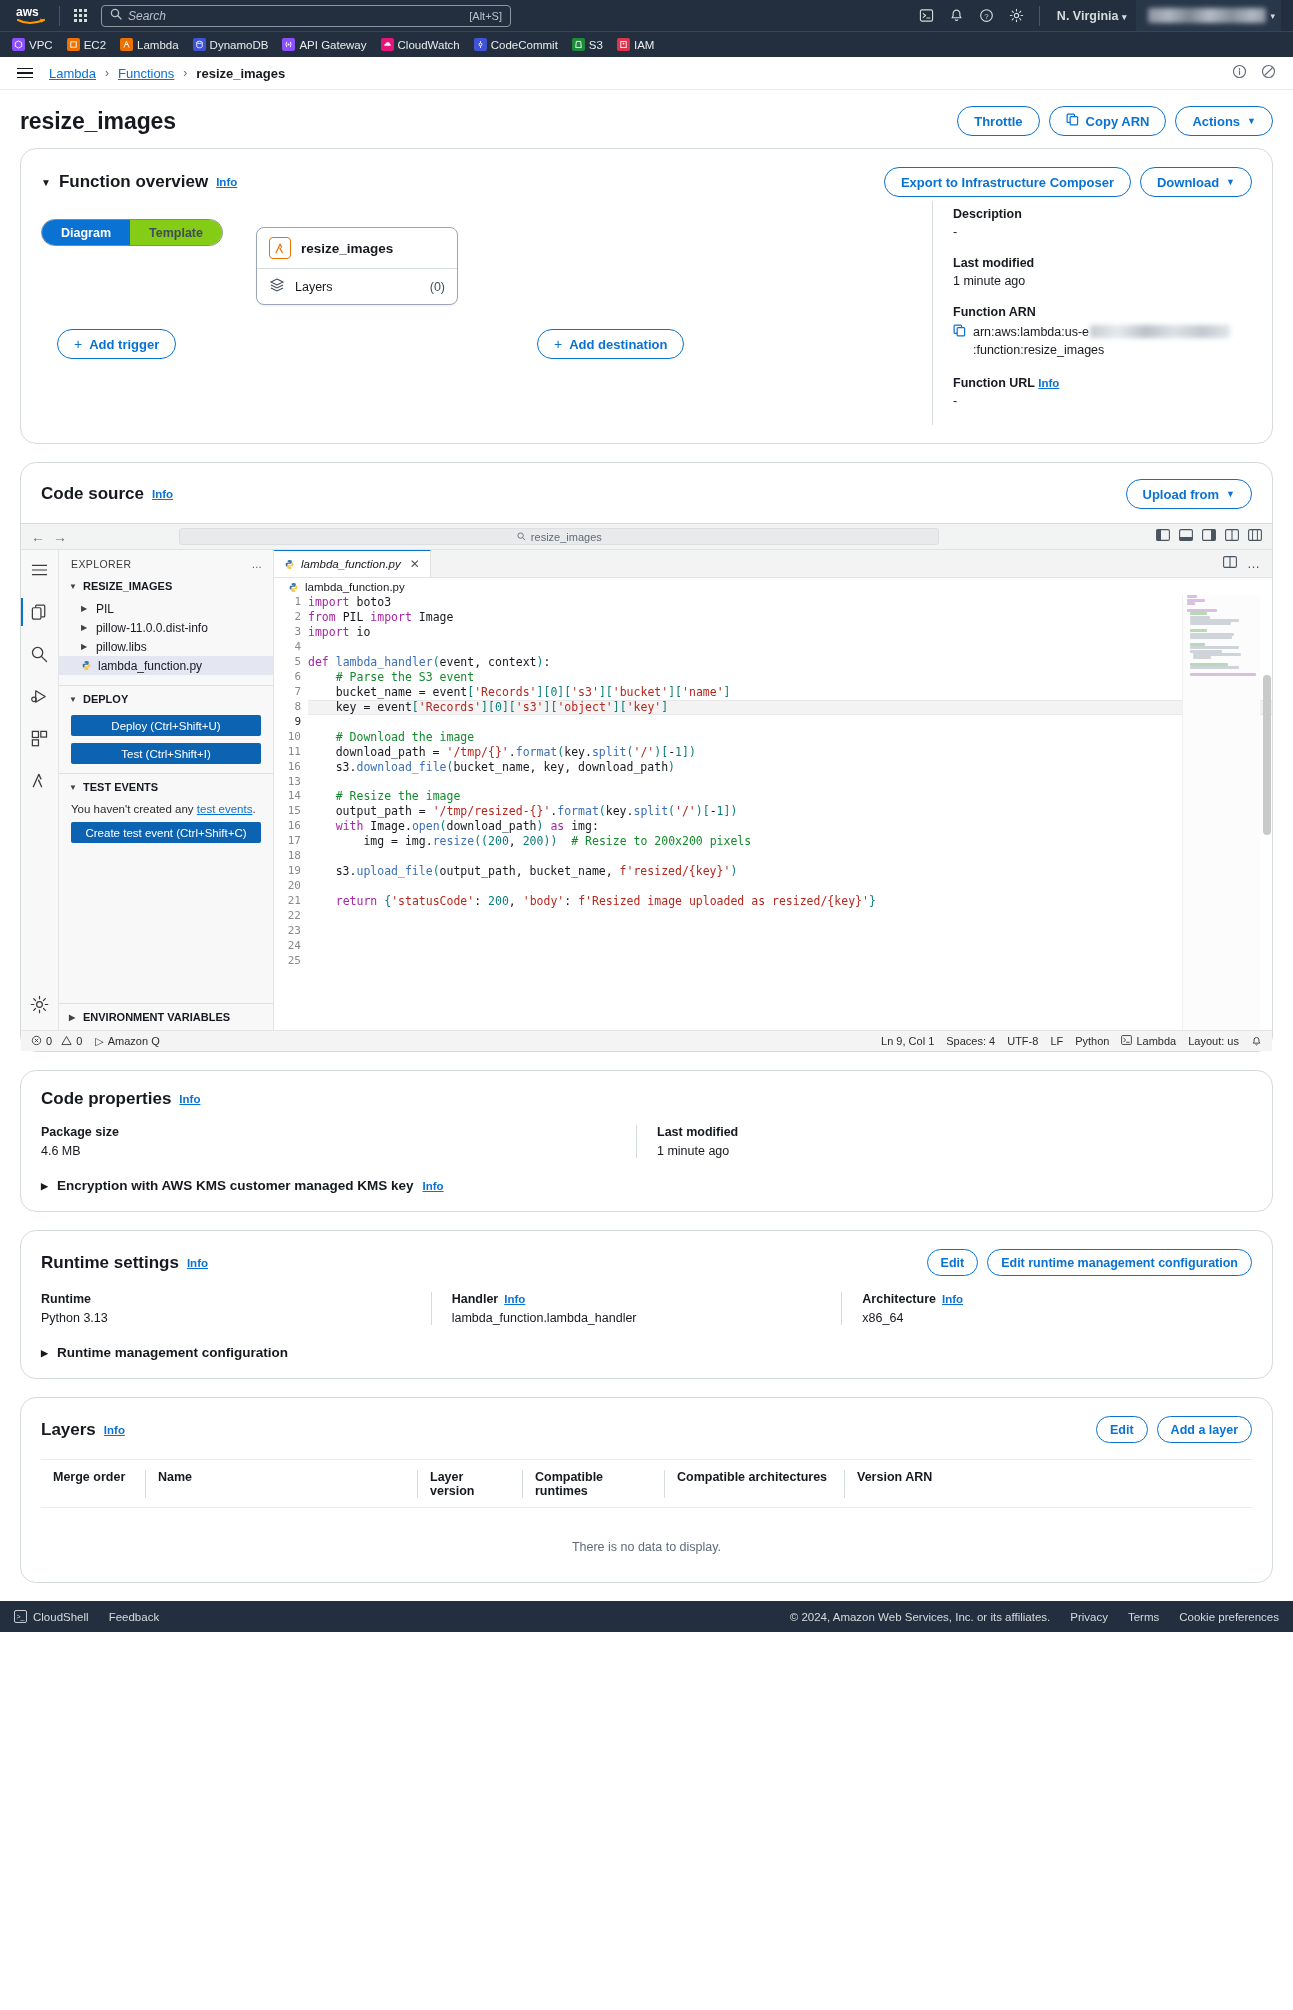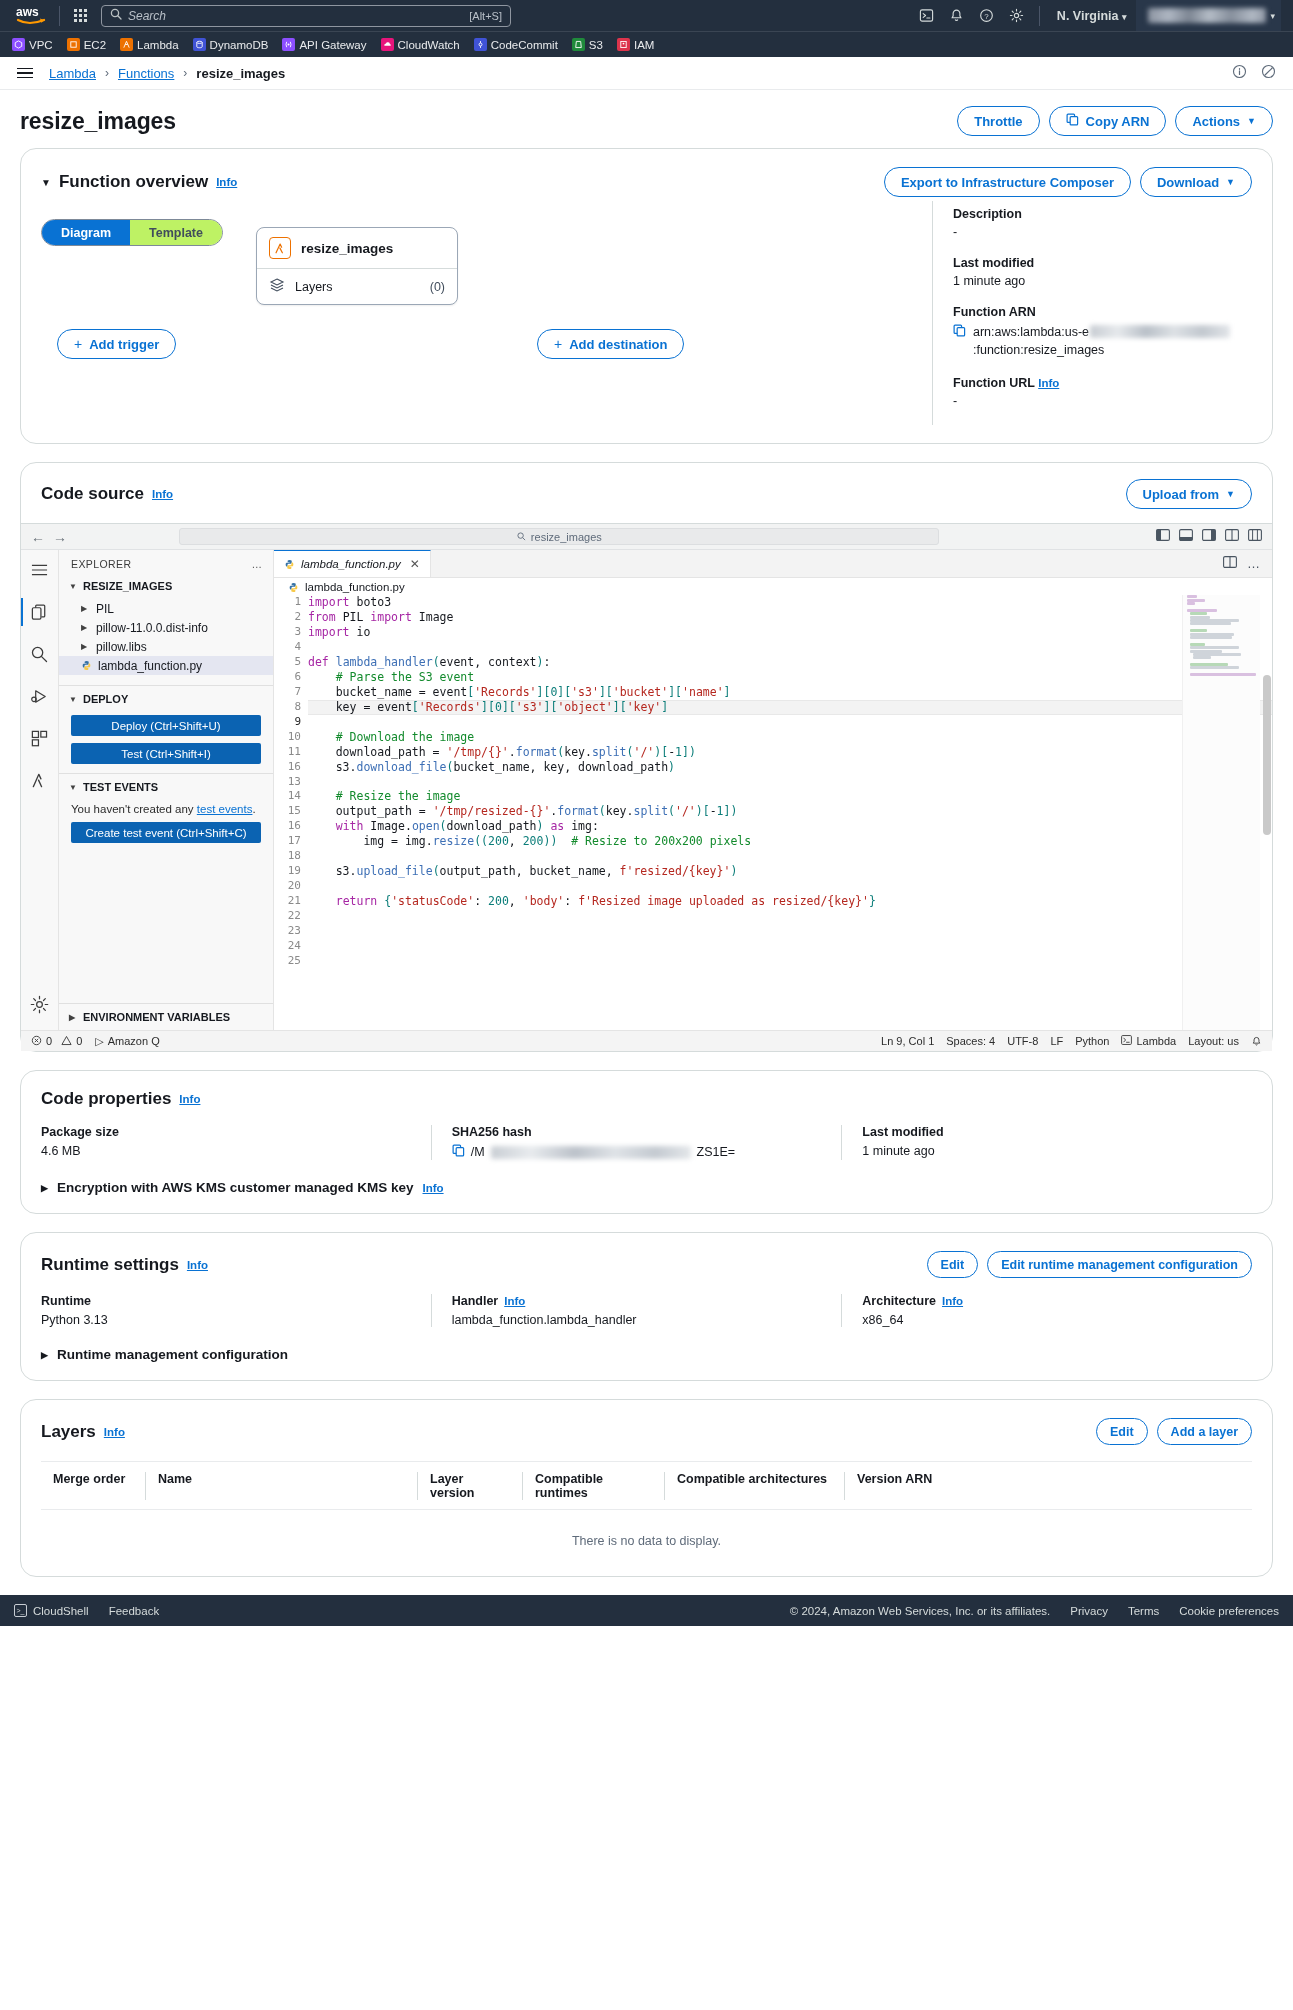--- a/index.html
+++ b/index.html
@@ -110,21 +110,21 @@
   .sec-head { display:flex; align-items:center; }
   .sec-title { font-size:17px; font-weight:700; display:flex; align-items:center; gap:8px;}
   .tri { font-size:10px; color:#16191f; cursor:pointer; }
   .info-lnk { color:#0972d3; font-size:11.5px; font-weight:700; text-decoration:underline; cursor:pointer; }
   .sec-head .right { margin-left:auto; display:flex; gap:9px; }
 
   
   .segmented { display:inline-flex; border-radius:16px; overflow:hidden; border:1px solid #7d8998; margin-top:18px;}
   .seg {
     padding: 0 19px; height:25px; display:flex; align-items:center;
-    font-size:12.5px; font-weight:700; cursor:pointer; background:#bef264; color:#414d5c;
+    font-size:12.5px; font-weight:700; cursor:pointer; background:#84cc16; color:#414d5c;
   }
   .seg.active { background:#0972d3; color:#fff; }
 
   
   .ovw-body { display:flex; padding-top:4px; }
   .ovw-left { flex:1; position:relative; min-height:200px; }
   .fn-node {
     width:202px; border:1px solid #9ba7b6; border-radius:8px; background:#fff;
     position:absolute; left:215px; top:26px; box-shadow:0 1px 2px rgba(0,0,0,.07);
   }
@@ -254,21 +254,21 @@
     background: linear-gradient(93deg,#c9ced4 0%,#e8ebee 20%,#bcc2ca 42%,#dfe3e7 62%,#c4cad1 82%,#e4e7ea 100%);
     filter: blur(2.6px); border-radius:2px;
   }
   .expander { margin-top:20px; display:flex; align-items:center; gap:9px; font-size:13.5px; font-weight:700; cursor:pointer;}
   .expander .tri { font-size:9px; }
 
   
   .tbl { margin-top:16px; border-top:1px solid #e9ebed; }
   .tbl-head { display:flex; font-size:12.5px; font-weight:700; padding:10px 0 9px 0;}
   .tbl-head > div { padding:0 12px; }
-  .tbl-empty { text-align:center; padding:24px 0 28px 0; font-size:12.5px; color:#5f6b7a; border-top:1px solid #e9ebed;}
+  .tbl-empty { text-align:center; padding:32px 0 28px 0; font-size:12.5px; color:#5f6b7a; border-top:1px solid #e9ebed;}
   .coldiv { border-left:1px solid #d5dbdb; }
 
   
   .footer {
     height:31px; background:#232f3e; display:flex; align-items:center;
     padding:0 14px; color:#d5dbdb; font-size:11.5px; margin-top:12px;
   }
   .footer .fl { display:flex; gap:20px; align-items:center;}
   .footer .fr { margin-left:auto; display:flex; gap:20px; align-items:center;}
   .footer a { color:#d5dbdb; text-decoration:none; cursor:pointer;}
@@ -891,32 +891,20 @@
       <div class="sec-title">
         <span>Code properties</span>
         <span class="info-lnk">Info</span>
       </div>
       <div class="pgrid">
         <div class="pcol">
           <div class="pk">Package size</div>
           <div class="pv">4.6 MB</div>
         </div>
         <div class="pcol">
-          <div class="pk">SHA256 hash</div>
-          <div class="sha-line">
-            <span><svg width="13" height="13" viewBox="0 0 14 14">
-                  <rect x="1.2" y="1.2" width="8" height="9" rx="1" stroke="#0972d3" stroke-width="1.3" fill="none"></rect>
-                  <rect x="4.5" y="3.8" width="8" height="9" rx="1" stroke="#0972d3" stroke-width="1.3" fill="#fff"></rect>
-                </svg></span>
-            <span>/M</span>
-            <span class="sha-blur"></span>
-            <span>ZS1E=</span>
-          </div>
-        </div>
-        <div class="pcol">
           <div class="pk">Last modified</div>
           <div class="pv"><span class="dotted">1 minute ago</span></div>
         </div>
       </div>
       <div class="expander">
         <span class="tri">▶</span>
         <span>Encryption with AWS KMS customer managed KMS key</span>
         <span class="info-lnk">Info</span>
       </div>
     </div>

